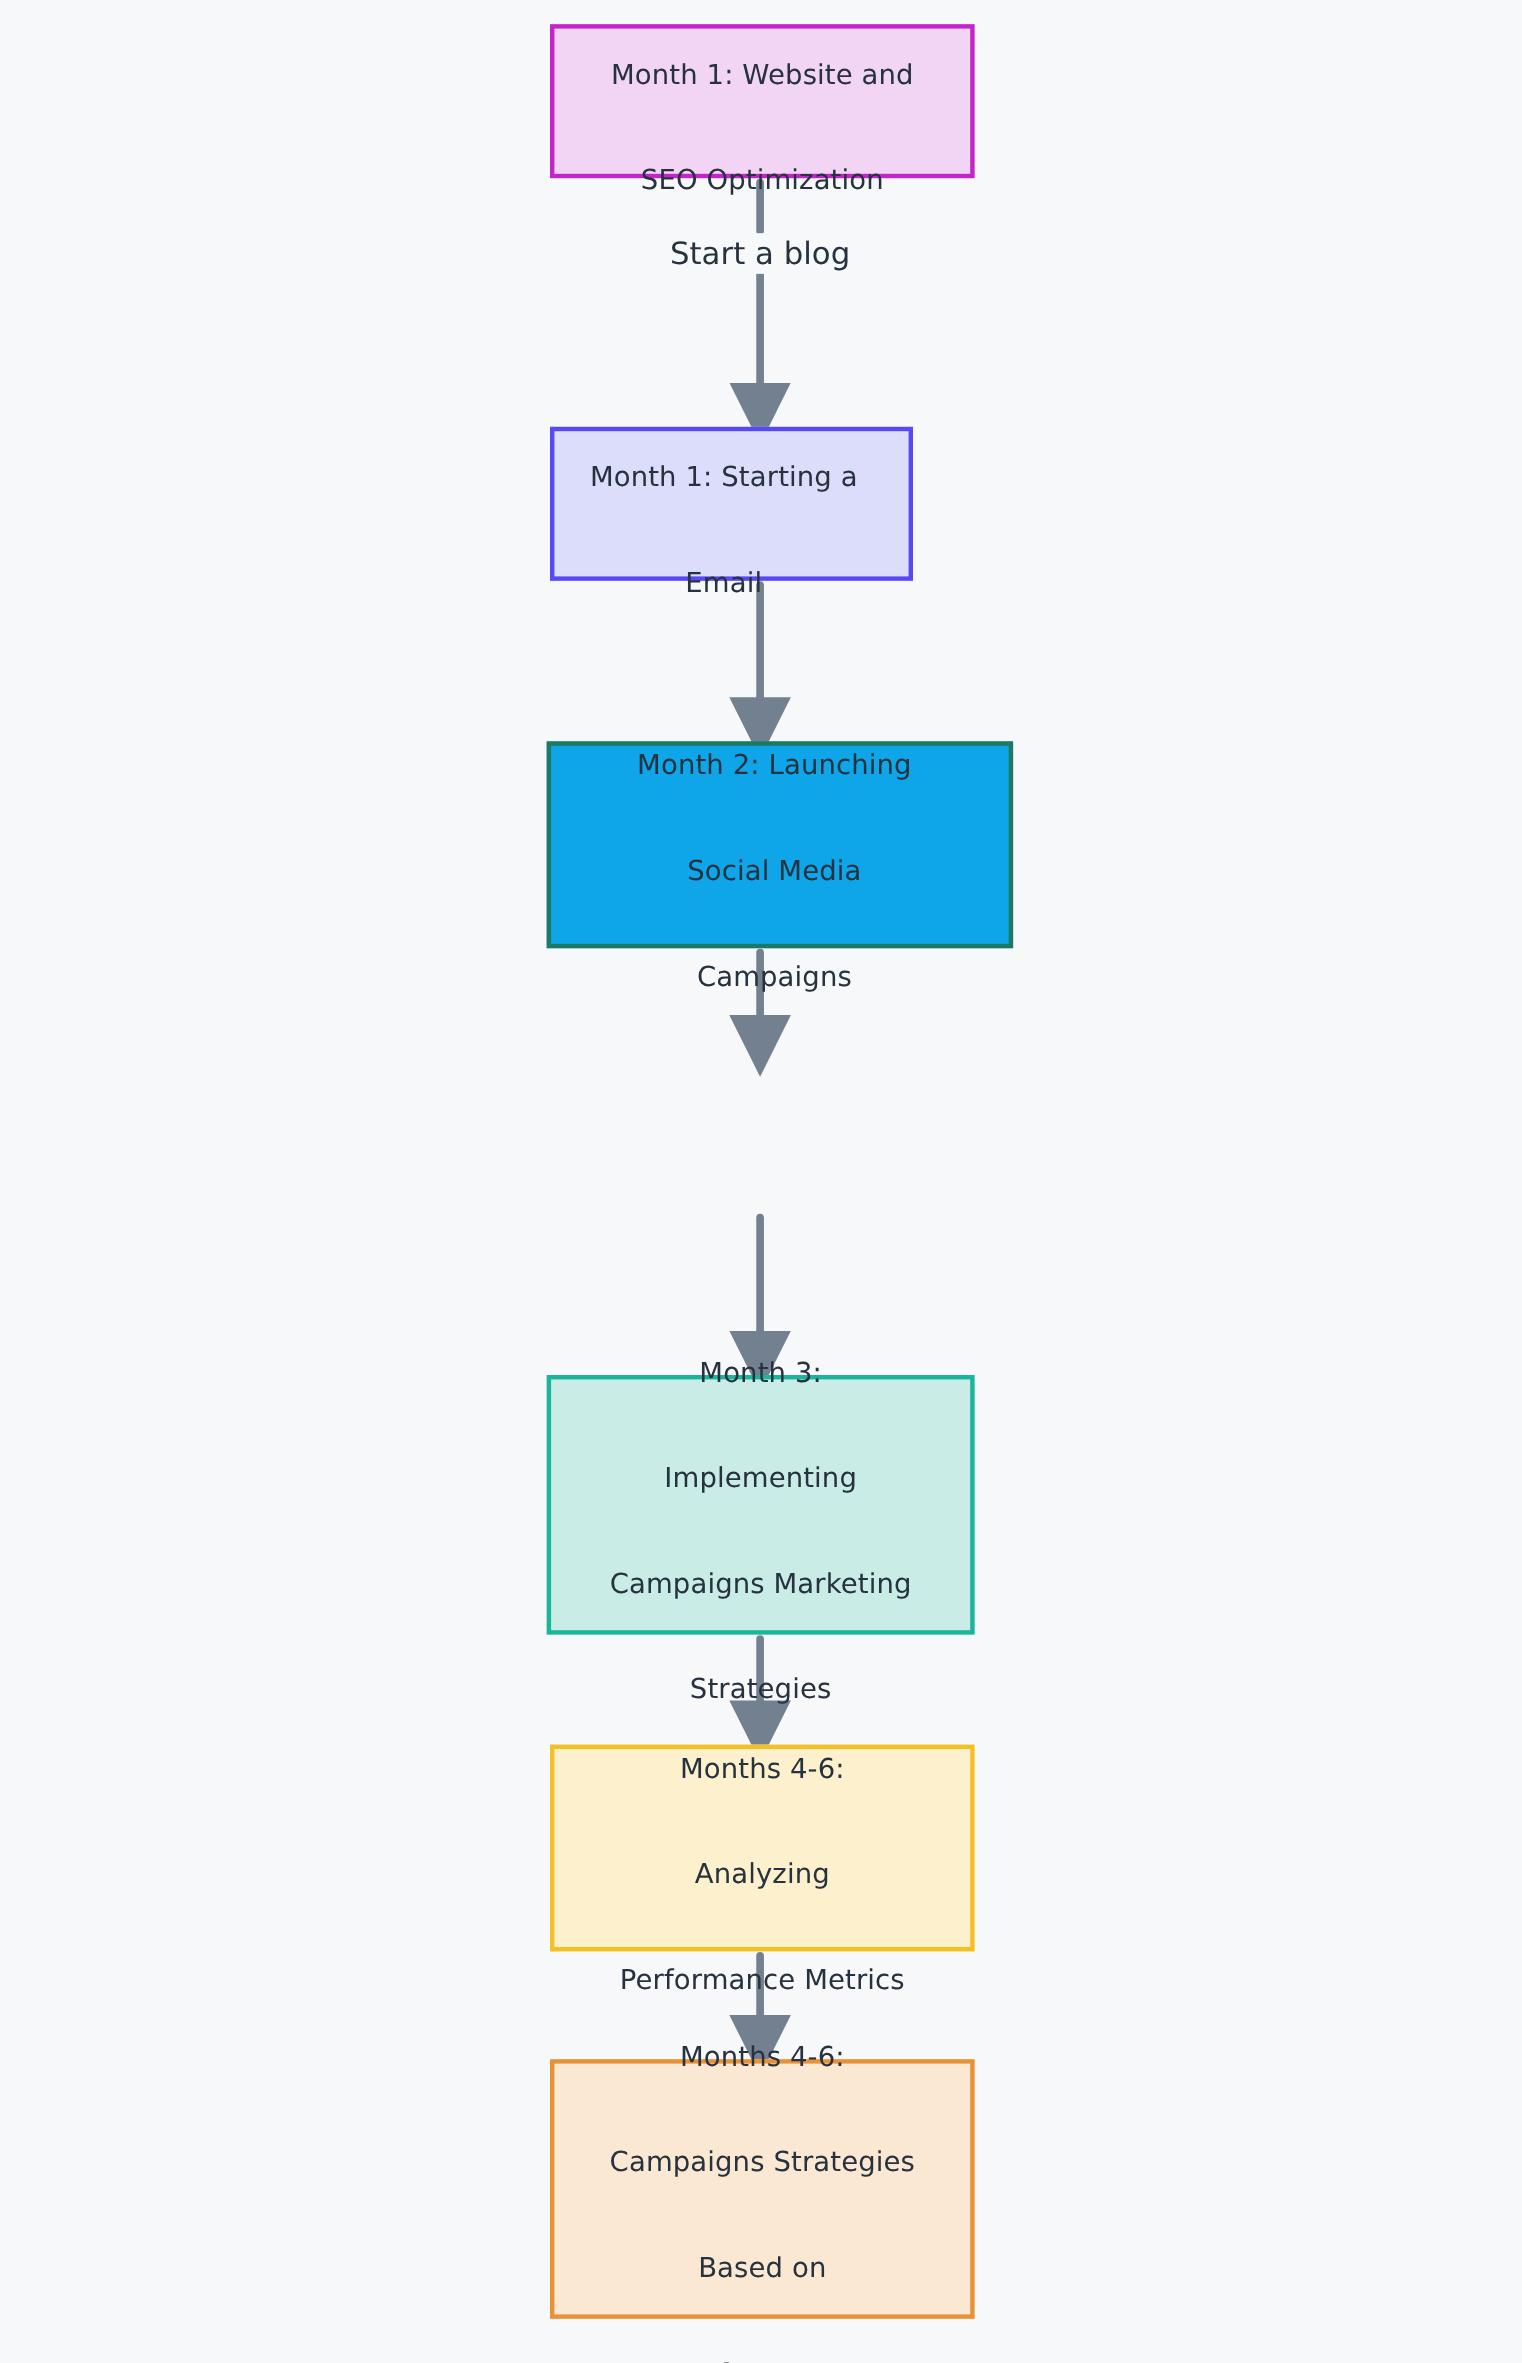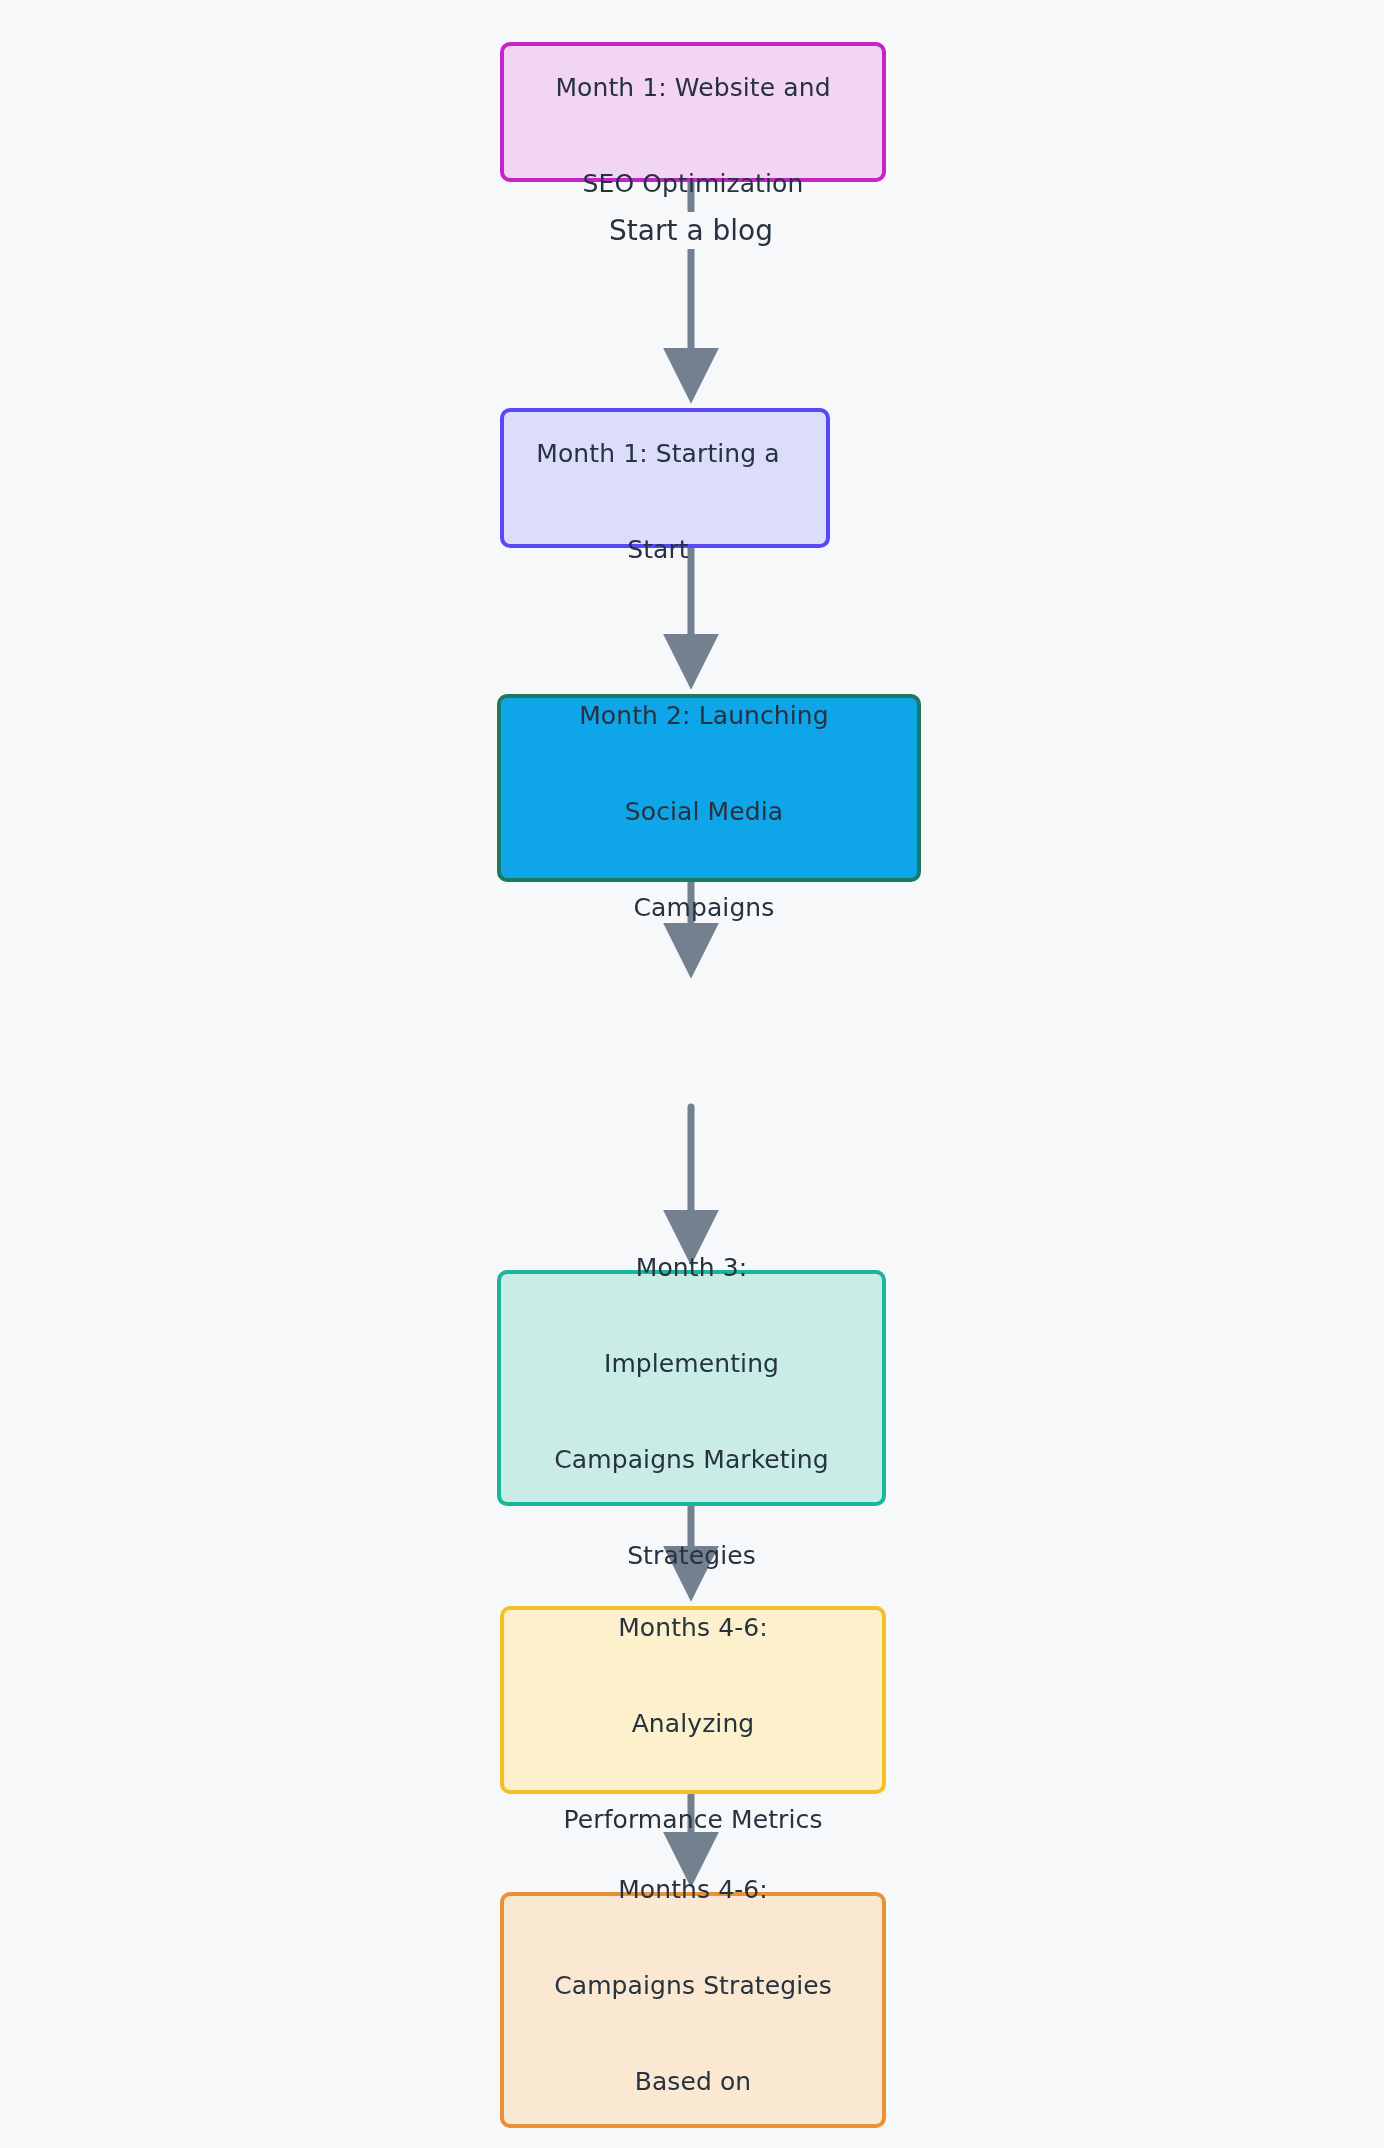--- a/index.html
+++ b/index.html
@@ -21,26 +21,25 @@
     height: 2148px;
     background: #f7f8fa;
   }
 
   
   .node {
     position: absolute;
     box-sizing: border-box;
     border-width: 4px;
     border-style: solid;
-    border-radius: 10px;
+    border-radius: 0;
     display: flex;
     align-items: center;
     justify-content: center;
     text-align: center;
-    margin-top: 20px;
   }
   .node-label {
     font-size: 25px;
     line-height: 48px;
     color: #27323f;
     letter-spacing: 0.1px;
     font-weight: 400;
     padding: 0 14px;
     white-space: pre-line;
   }
@@ -110,21 +109,21 @@
   <div class="node" style="left:500px; top:22px; width:386px; height:140px; background:#f2d5f5; border-color:#c425c9;">
     <div class="node-label">
       <span>Month 1: Website and</span><br>
       <span>SEO Optimization</span>
     </div>
   </div>
 
   <div class="node" style="left:500px; top:388px; width:330px; height:140px; background:#dcdcfb; border-color:#5749f5;">
     <div class="node-label" style="padding-right:28px;">
       <span>Month 1: Starting a</span><br>
-      <span>Start</span>
+      <span>Email</span>
     </div>
   </div>
 
   <div class="node" style="left:497px; top:674px; width:424px; height:188px; background:#0ea5e9; border-color:#1b7a61;">
     <div class="node-label" style="padding-right:24px;">
       <span>Month 2: Launching</span><br>
       <span>Social Media</span><br>
       <span>Campaigns</span>
     </div>
   </div>

